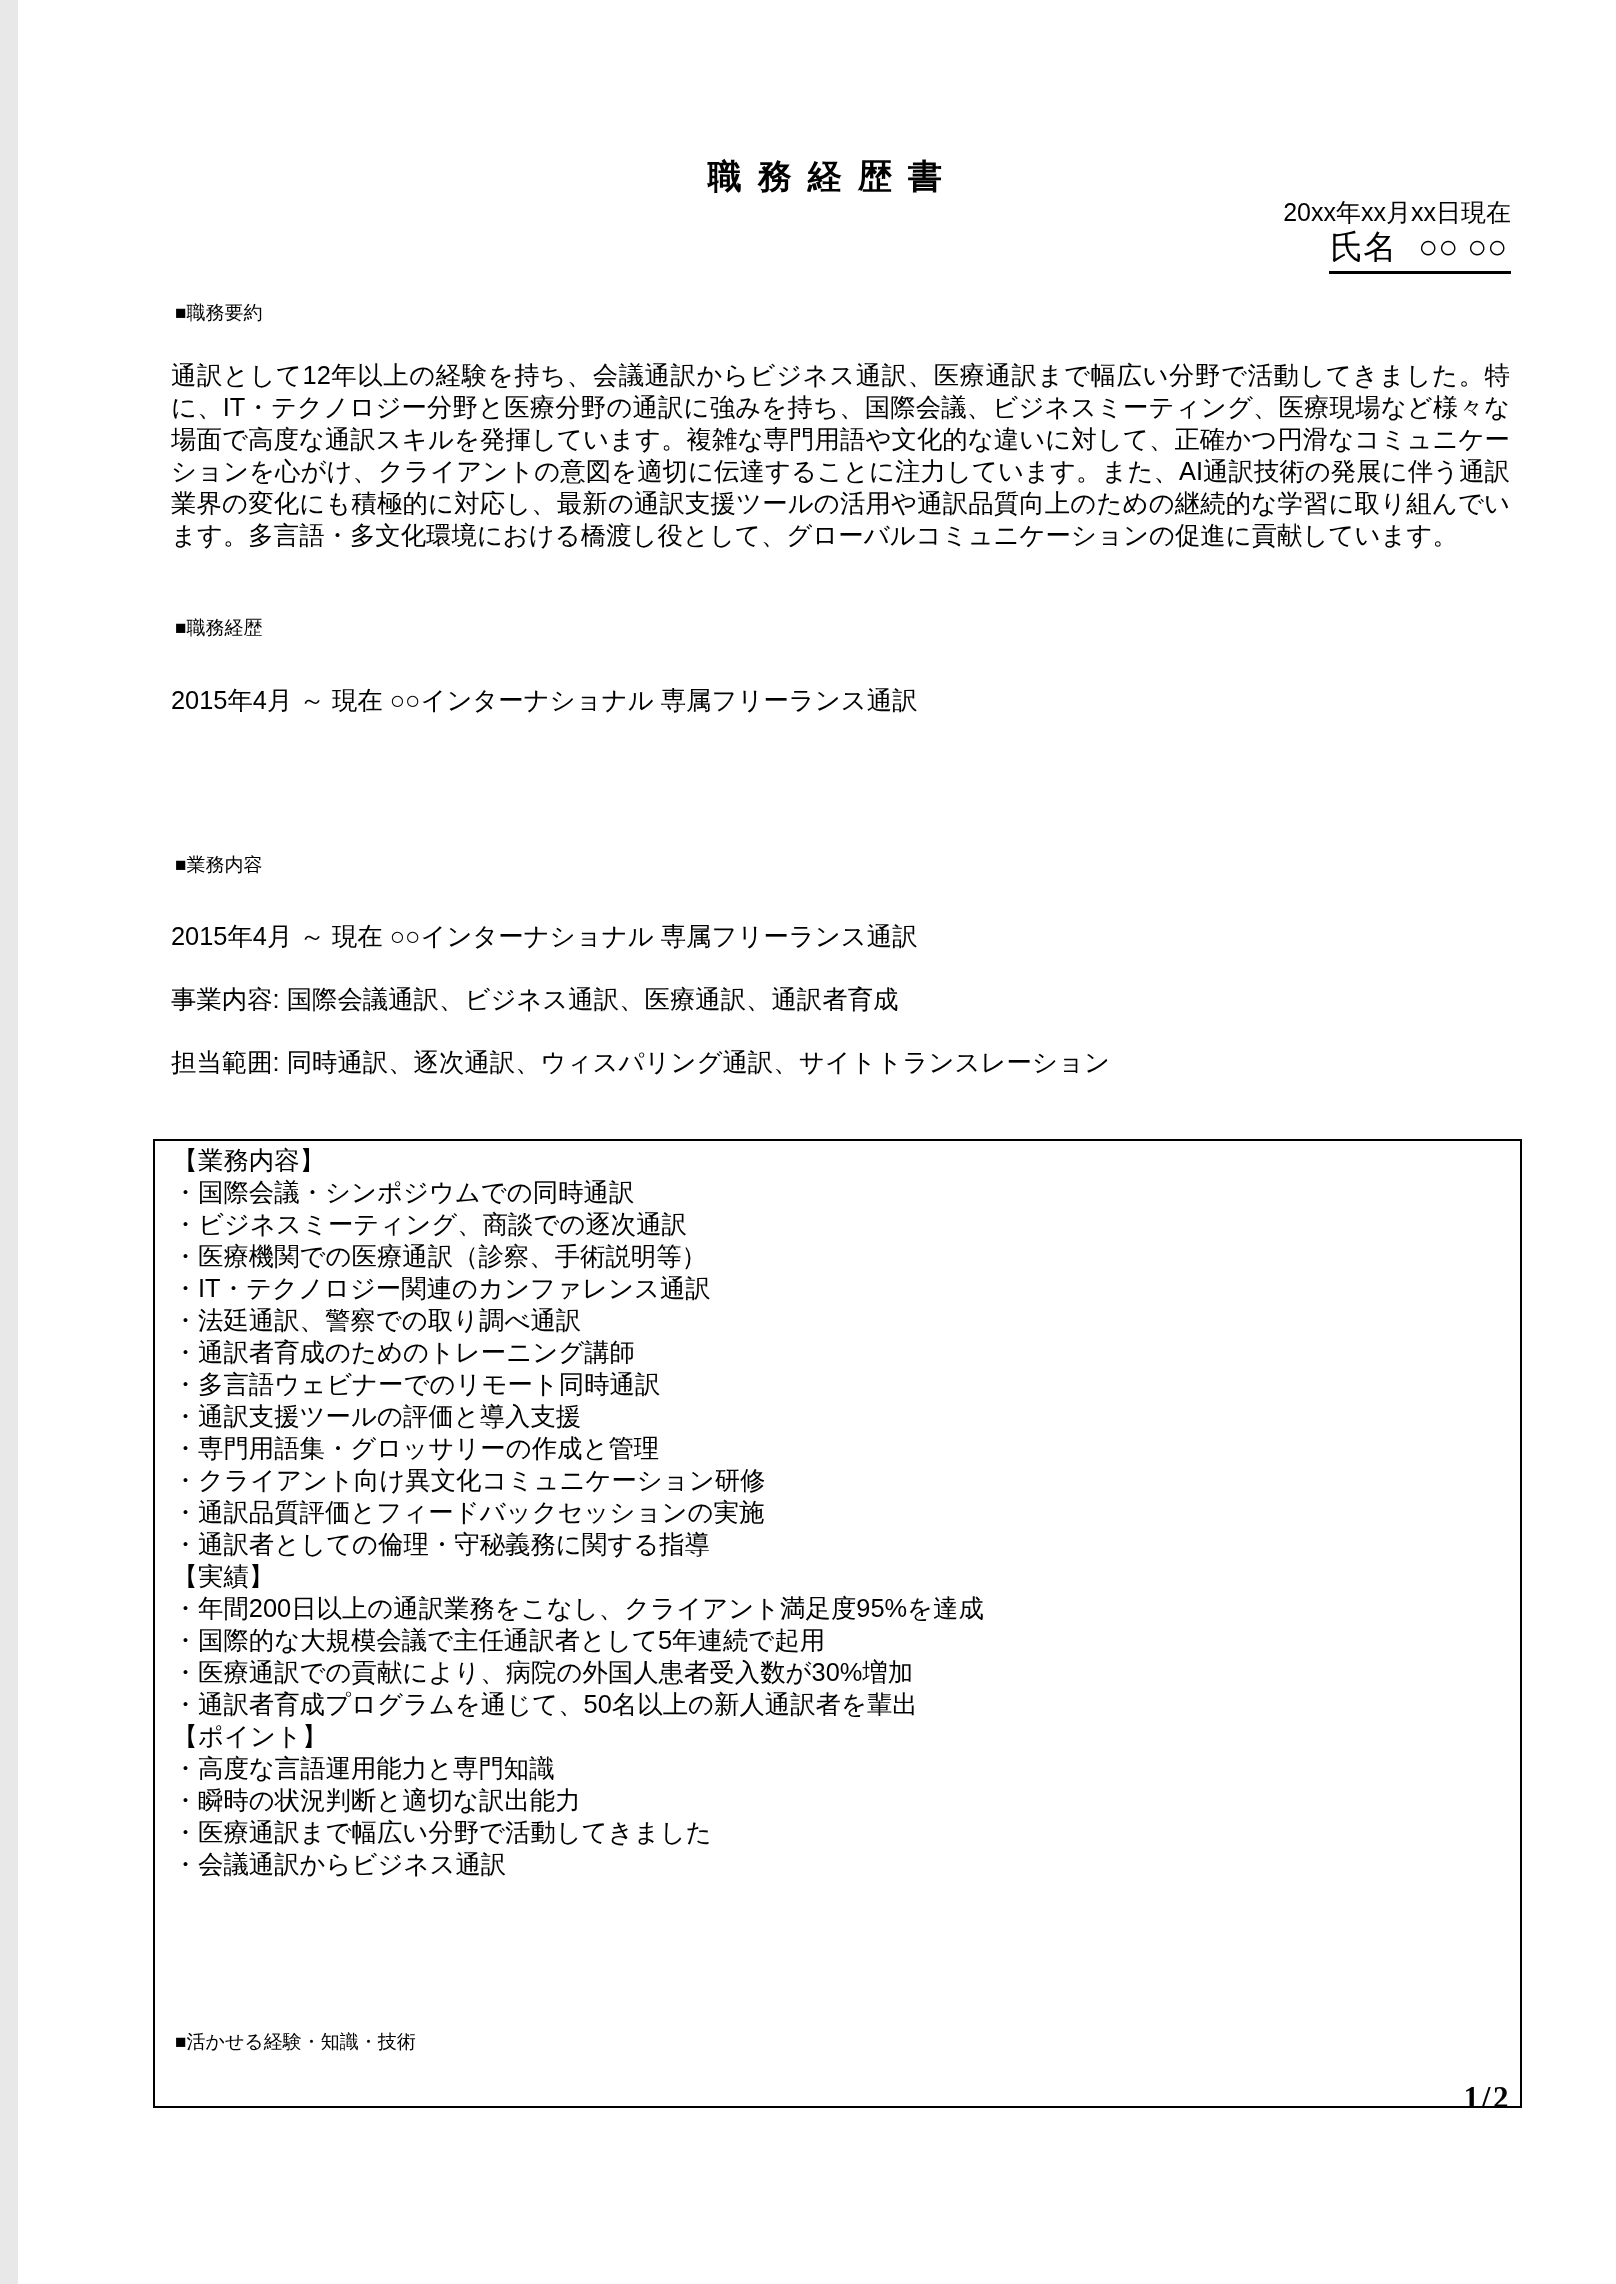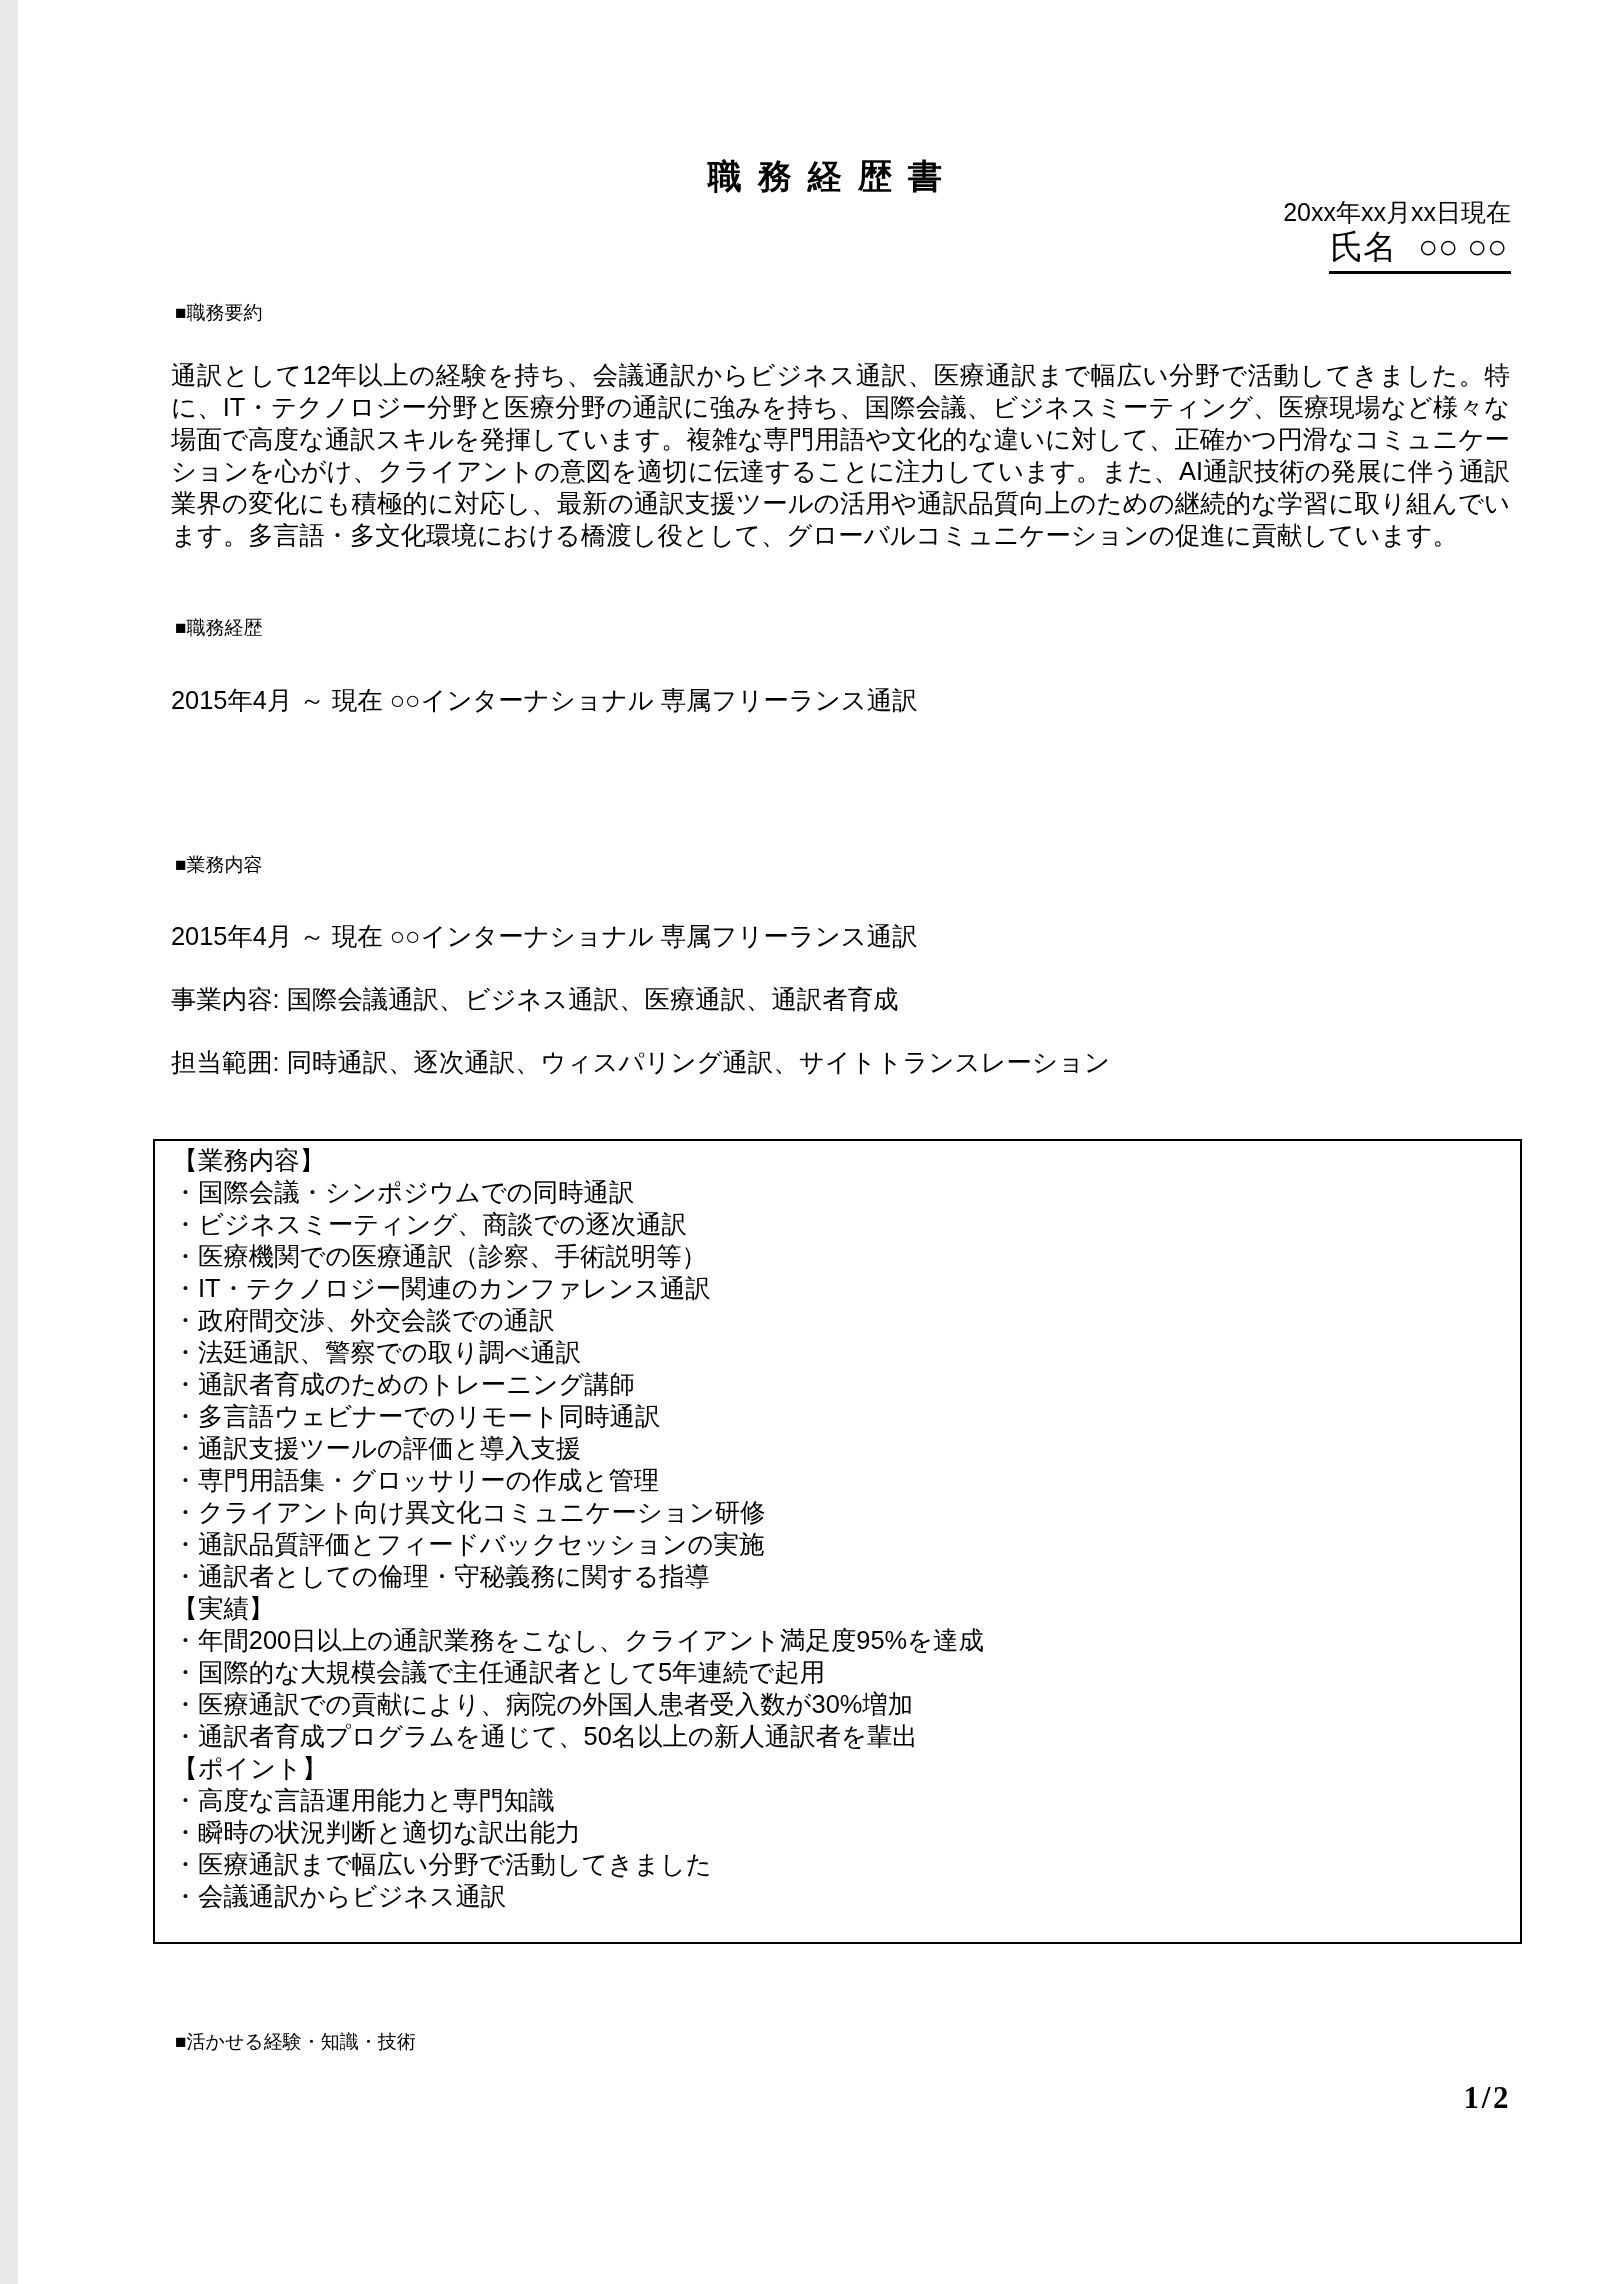--- a/index.html
+++ b/index.html
@@ -72,21 +72,21 @@
     line-height: 32px;
     white-space: nowrap;
   }
   .stack-career .line { margin-bottom: 33px; }
   .stack-duties .line { margin-bottom: 31px; }
   .detail-box {
     position: absolute;
     top: 1139px;
     left: 135px;
     width: 1369px;
-    height: 805px;
+    height: 969px;
     box-sizing: border-box;
     border: 2.6px solid #000;
     padding: 3.3px 11.7px 0 17.6px;
     font-size: 25.4px;
   }
   .detail-box .box-line {
     line-height: 32px;
     white-space: nowrap;
   }
   .page-number {
@@ -141,21 +141,20 @@
       <div>
 
           <div class="box-line">・国際会議・シンポジウムでの同時通訳</div>
 
           <div class="box-line">・ビジネスミーティング、商談での逐次通訳</div>
 
           <div class="box-line">・医療機関での医療通訳（診察、手術説明等）</div>
 
           <div class="box-line">・IT・テクノロジー関連のカンファレンス通訳</div>
 
-          <div class="box-line">・政府間交渉、外交会談での通訳</div>
 
 
           <div class="box-line">・法廷通訳、警察での取り調べ通訳</div>
 
           <div class="box-line">・通訳者育成のためのトレーニング講師</div>
 
           <div class="box-line">・多言語ウェビナーでのリモート同時通訳</div>
 
           <div class="box-line">・通訳支援ツールの評価と導入支援</div>
 

